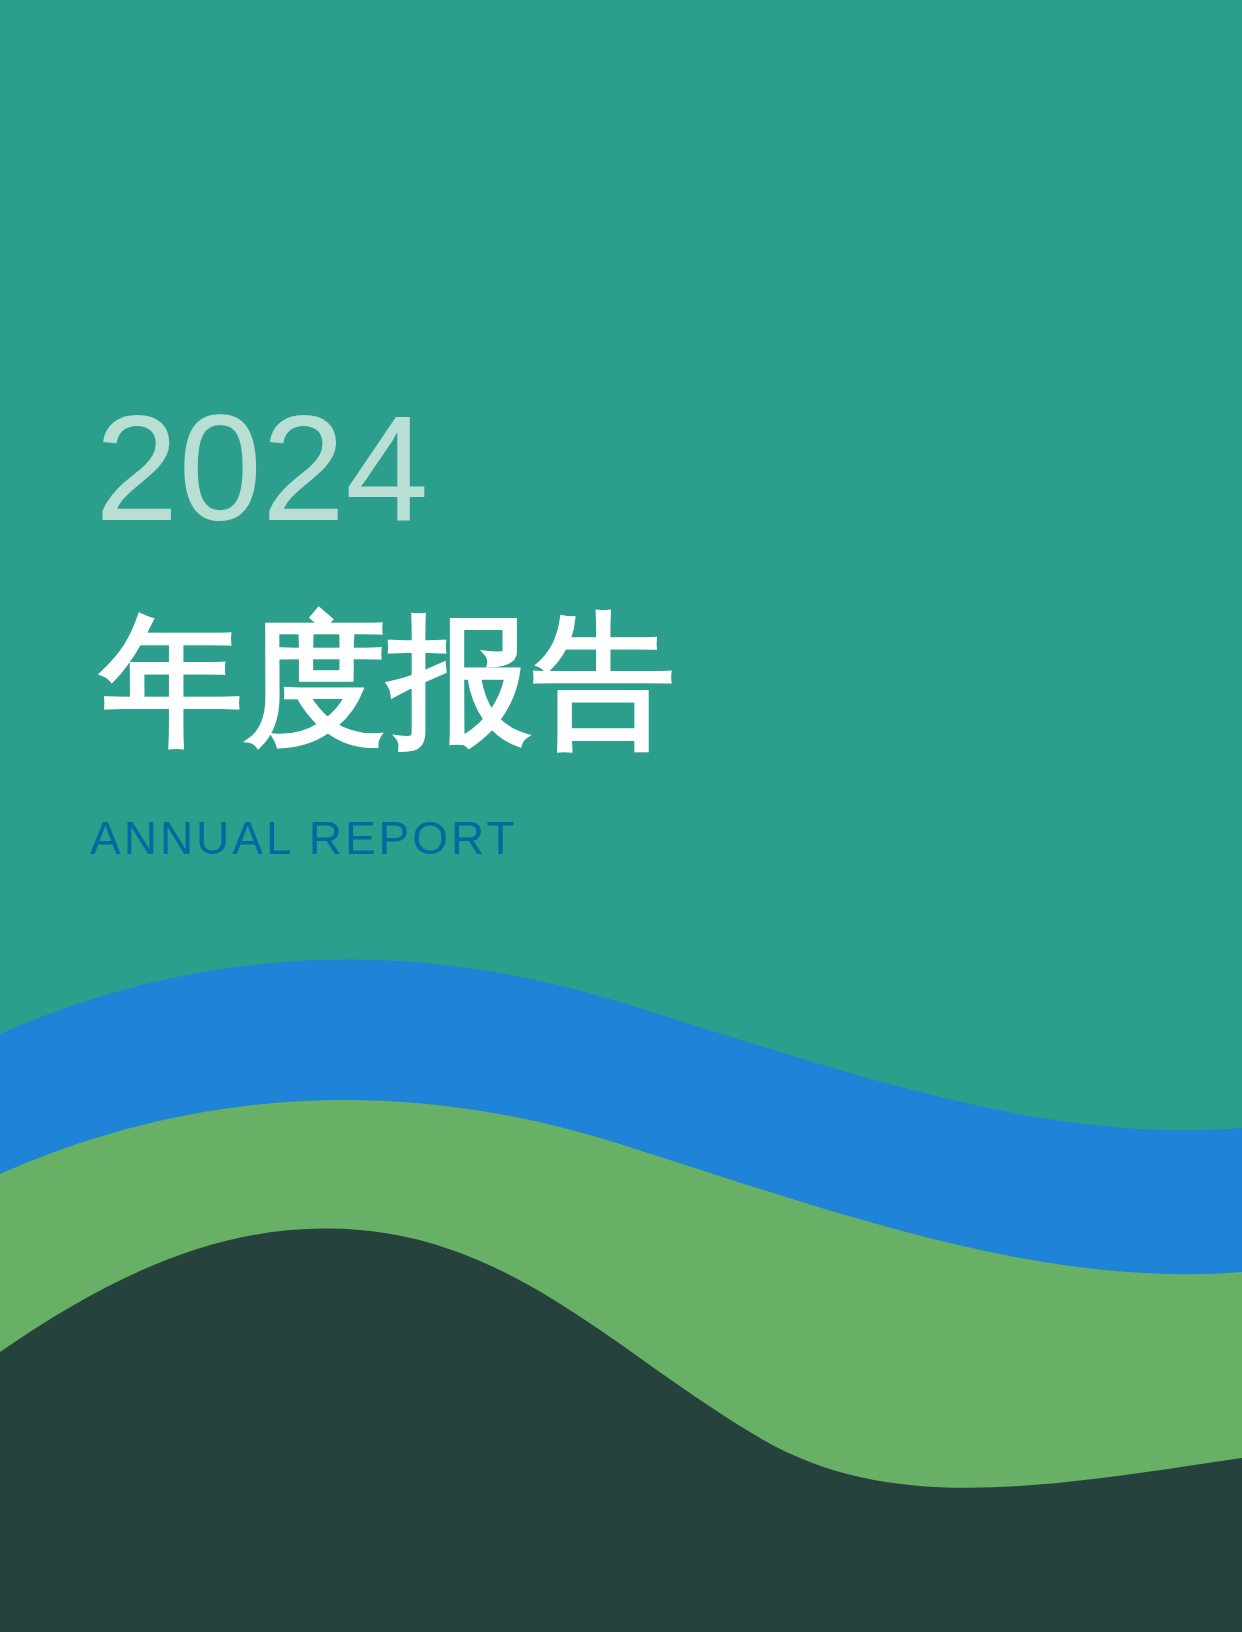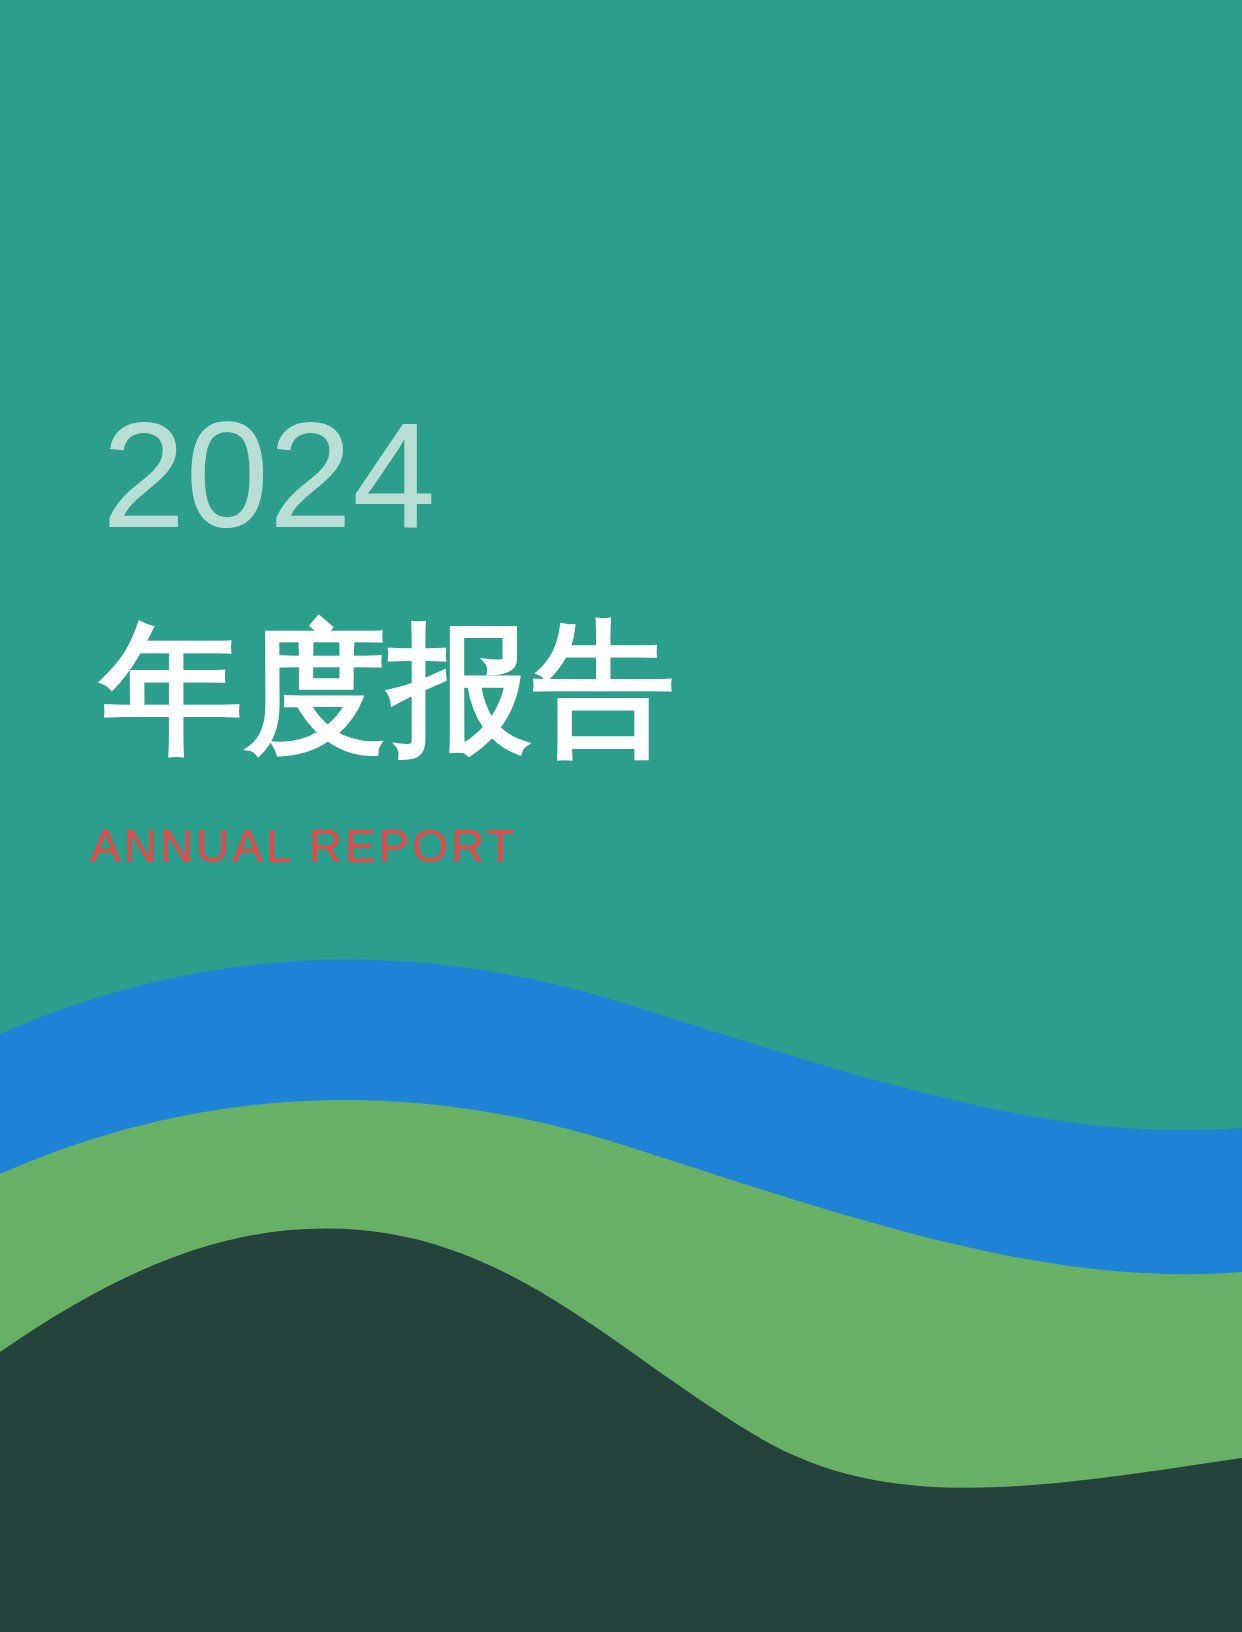--- a/index.html
+++ b/index.html
@@ -29,21 +29,21 @@
     position: absolute;
     left: 90px;
     top: 388px;
     width: 900px;
   }
   #year {
     font-size: 150px;
     font-weight: 300;
     line-height: 1.0;
     letter-spacing: 0px;
-    margin: 12px;
+    margin: 5px;
     white-space: nowrap;
   }
   #title-cn {
     font-size: 142px;
     font-weight: 700;
     line-height: 1.0;
     letter-spacing: 2px;
     margin: 11px;
     padding-top: 56px;
     white-space: nowrap;
@@ -67,16 +67,16 @@
 
   <svg id="wave-layer" viewBox="0 0 1242 700" preserveAspectRatio="none">
     <path id="wave-blue" d="M0,102 C190,18 400,2 620,70 C840,138 1040,212 1242,196 L1242,700 L0,700 Z" fill="#1F84D8"></path>
     <path id="wave-green" d="M0,242 C190,158 400,142 620,212 C840,282 1040,356 1242,340 L1242,700 L0,700 Z" fill="#68B066"></path>
     <path id="wave-dark" d="M0,420 C130,330 240,288 360,298 C520,312 620,424 760,506 C890,582 1040,556 1242,526 L1242,700 L0,700 Z" fill="#25423C"></path>
   </svg>
 
   <div id="text-block">
     <div id="year" style="color: rgb(185, 222, 212);">2024</div>
     <div id="title-cn" style="color: rgb(255, 255, 255);">年度报告</div>
-    <div id="subtitle-en" style="color: #ef4444;">ANNUAL REPORT</div>
+    <div id="subtitle-en" style="color: #0369a1;">ANNUAL REPORT</div>
   </div>
 
 </div>
 
 </body></html>

